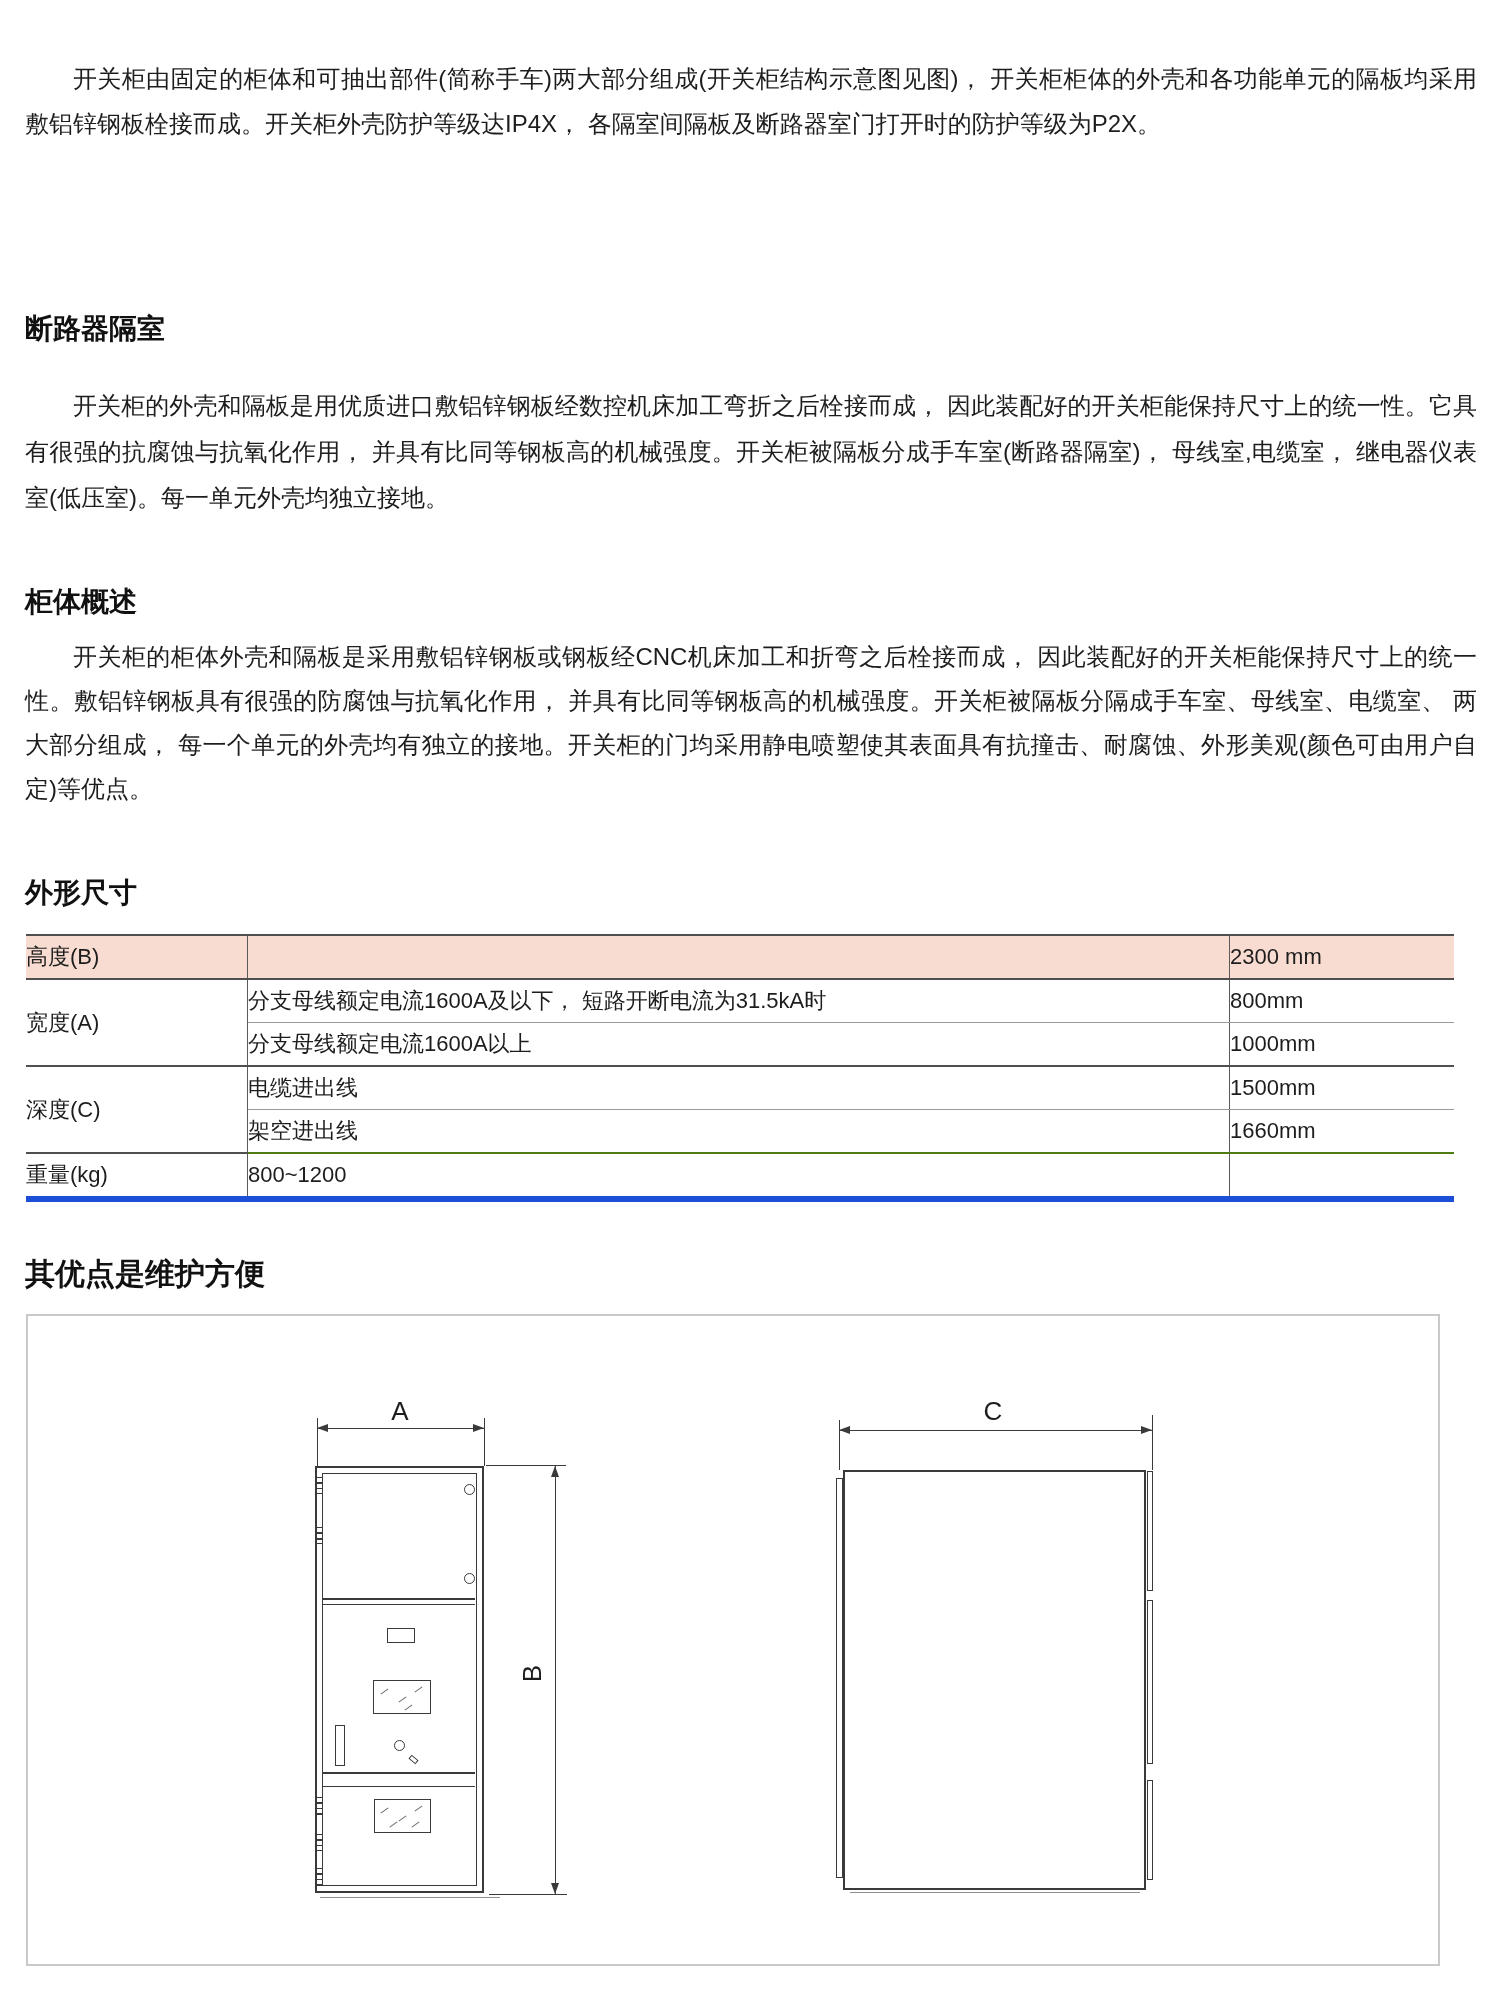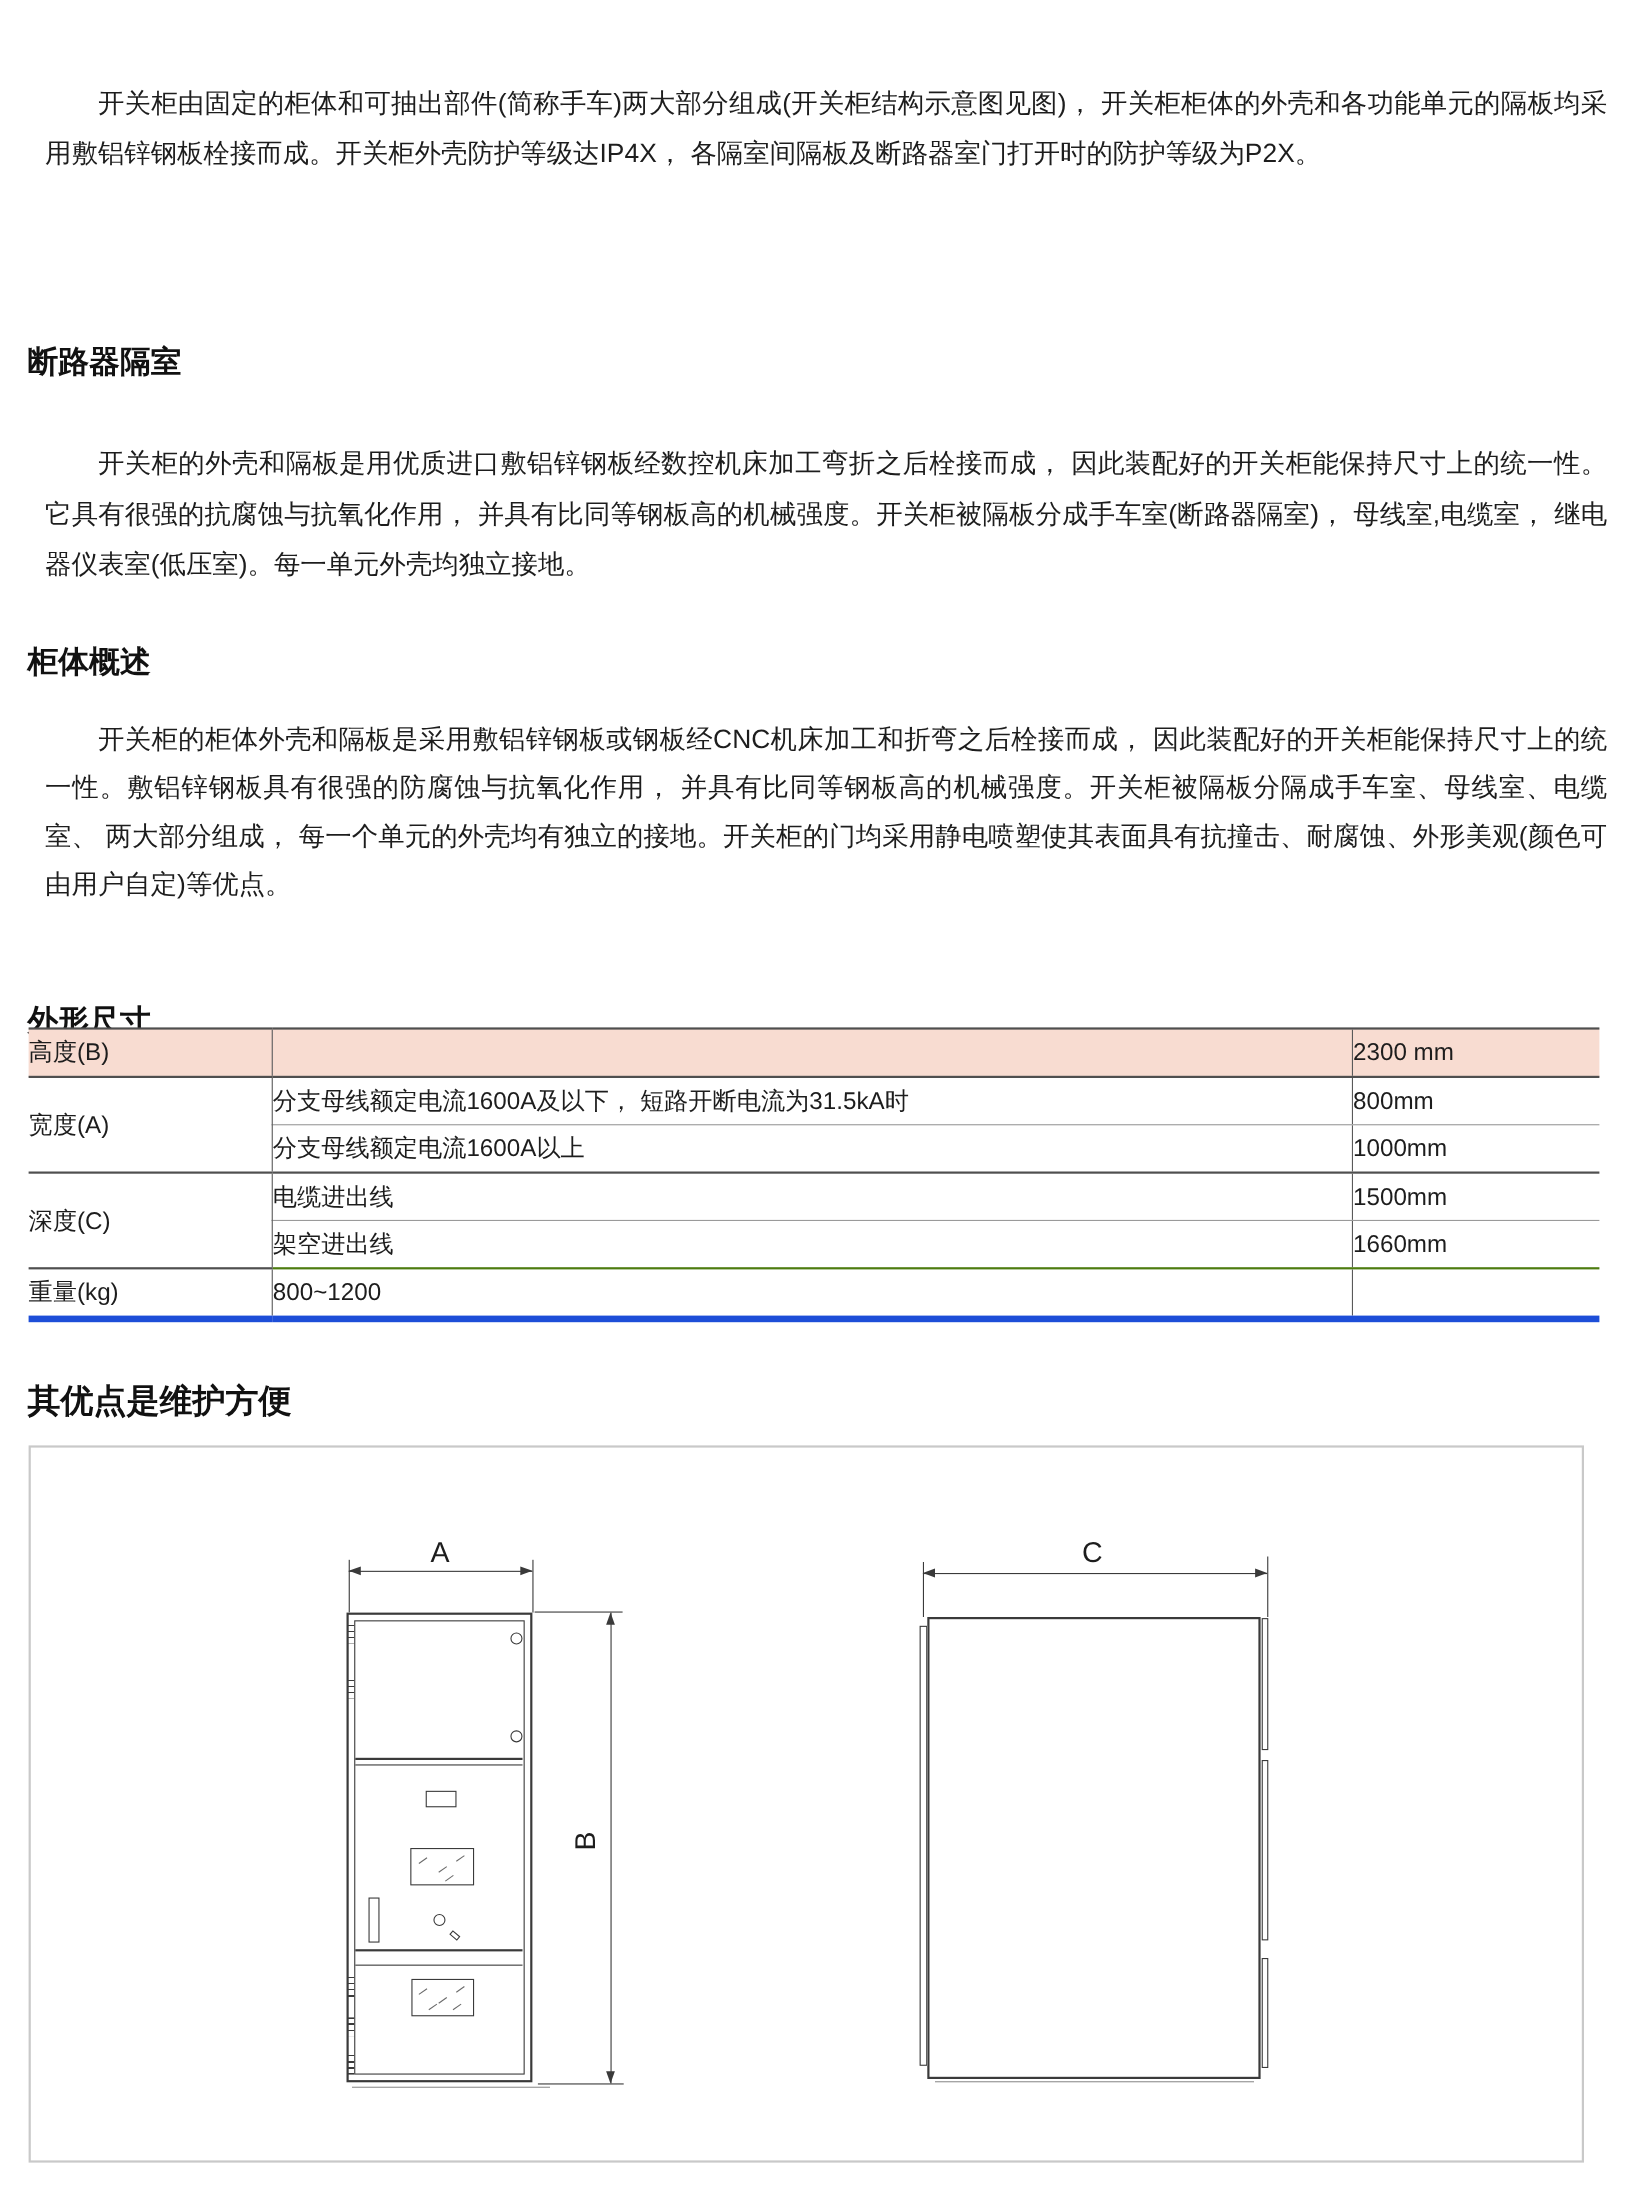--- a/index.html
+++ b/index.html
@@ -2,21 +2,21 @@
 <html><head>
 <meta charset="utf-8">
 <style>
   html,body{margin:0;padding:0;}
   body{
     width:1500px;height:2009px;position:relative;background:#ffffff;
     font-family:"Liberation Sans","DejaVu Sans",sans-serif;color:#1c1c1c;
     overflow:hidden;
   }
   .abs{position:absolute;}
-  .para{font-size:24px;line-height:45px;text-align:justify;text-indent:2em;margin:16px;color:#1d1d1d;}
+  .para{font-size:24px;line-height:45px;text-align:justify;text-indent:2em;margin:0;color:#1d1d1d;}
   .sec-h{font-size:28px;font-weight:bold;margin:0;color:#111;}
   .big-h{font-size:30px;font-weight:bold;margin:0;color:#111;}
 
   
   table.dims{border-collapse:collapse;table-layout:fixed;width:1426px;font-size:22px;color:#1d1d1d;}
   table.dims td{height:42px;padding:0;text-align:left;vertical-align:middle;}
   td.c-label{width:221px;border-right:1px solid #5a5a5a;}
   td.c-spec{width:981px;}
   td.c-val{width:224px;border-left:1px solid #5a5a5a;}
   tr.r1 td{border-top:2px solid #4f4f4f;border-bottom:2px solid #4f4f4f;}
@@ -57,21 +57,21 @@
 <div class="abs sec-h" style="left:25px;top:310px;">断路器隔室</div>
 <div class="abs" style="left:25px;top:383px;width:1452px;">
   <p class="para" style="line-height:46px;">开关柜的外壳和隔板是用优质进口敷铝锌钢板经数控机床加工弯折之后栓接而成， 因此装配好的开关柜能保持尺寸上的统一性。它具有很强的抗腐蚀与抗氧化作用， 并具有比同等钢板高的机械强度。开关柜被隔板分成手车室(断路器隔室)， 母线室,电缆室， 继电器仪表室(低压室)。每一单元外壳均独立接地。</p>
 </div>
 
 <div class="abs sec-h" style="left:25px;top:583px;">柜体概述</div>
 <div class="abs" style="left:25px;top:635px;width:1452px;">
   <p class="para" style="line-height:44px;">开关柜的柜体外壳和隔板是采用敷铝锌钢板或钢板经CNC机床加工和折弯之后栓接而成， 因此装配好的开关柜能保持尺寸上的统一性。敷铝锌钢板具有很强的防腐蚀与抗氧化作用， 并具有比同等钢板高的机械强度。开关柜被隔板分隔成手车室、母线室、电缆室、 两大部分组成， 每一个单元的外壳均有独立的接地。开关柜的门均采用静电喷塑使其表面具有抗撞击、耐腐蚀、外形美观(颜色可由用户自定)等优点。</p>
 </div>
 
-<div class="abs sec-h" style="left:25px;top:874px;margin-top:35px;">外形尺寸</div>
+<div class="abs sec-h" style="left:25px;top:874px;">外形尺寸</div>
 
 <table class="dims abs" style="left:26px;top:934px;">
   <tbody>
       <tr class="r1" style="background:#f8dcd1;">
     <td class="c-label">高度(B)</td>
     <td class="c-spec"></td>
     <td class="c-val">2300 mm</td>
   </tr>
   <tr class="r2">
     <td class="c-label" rowspan="2">宽度(A)</td>

